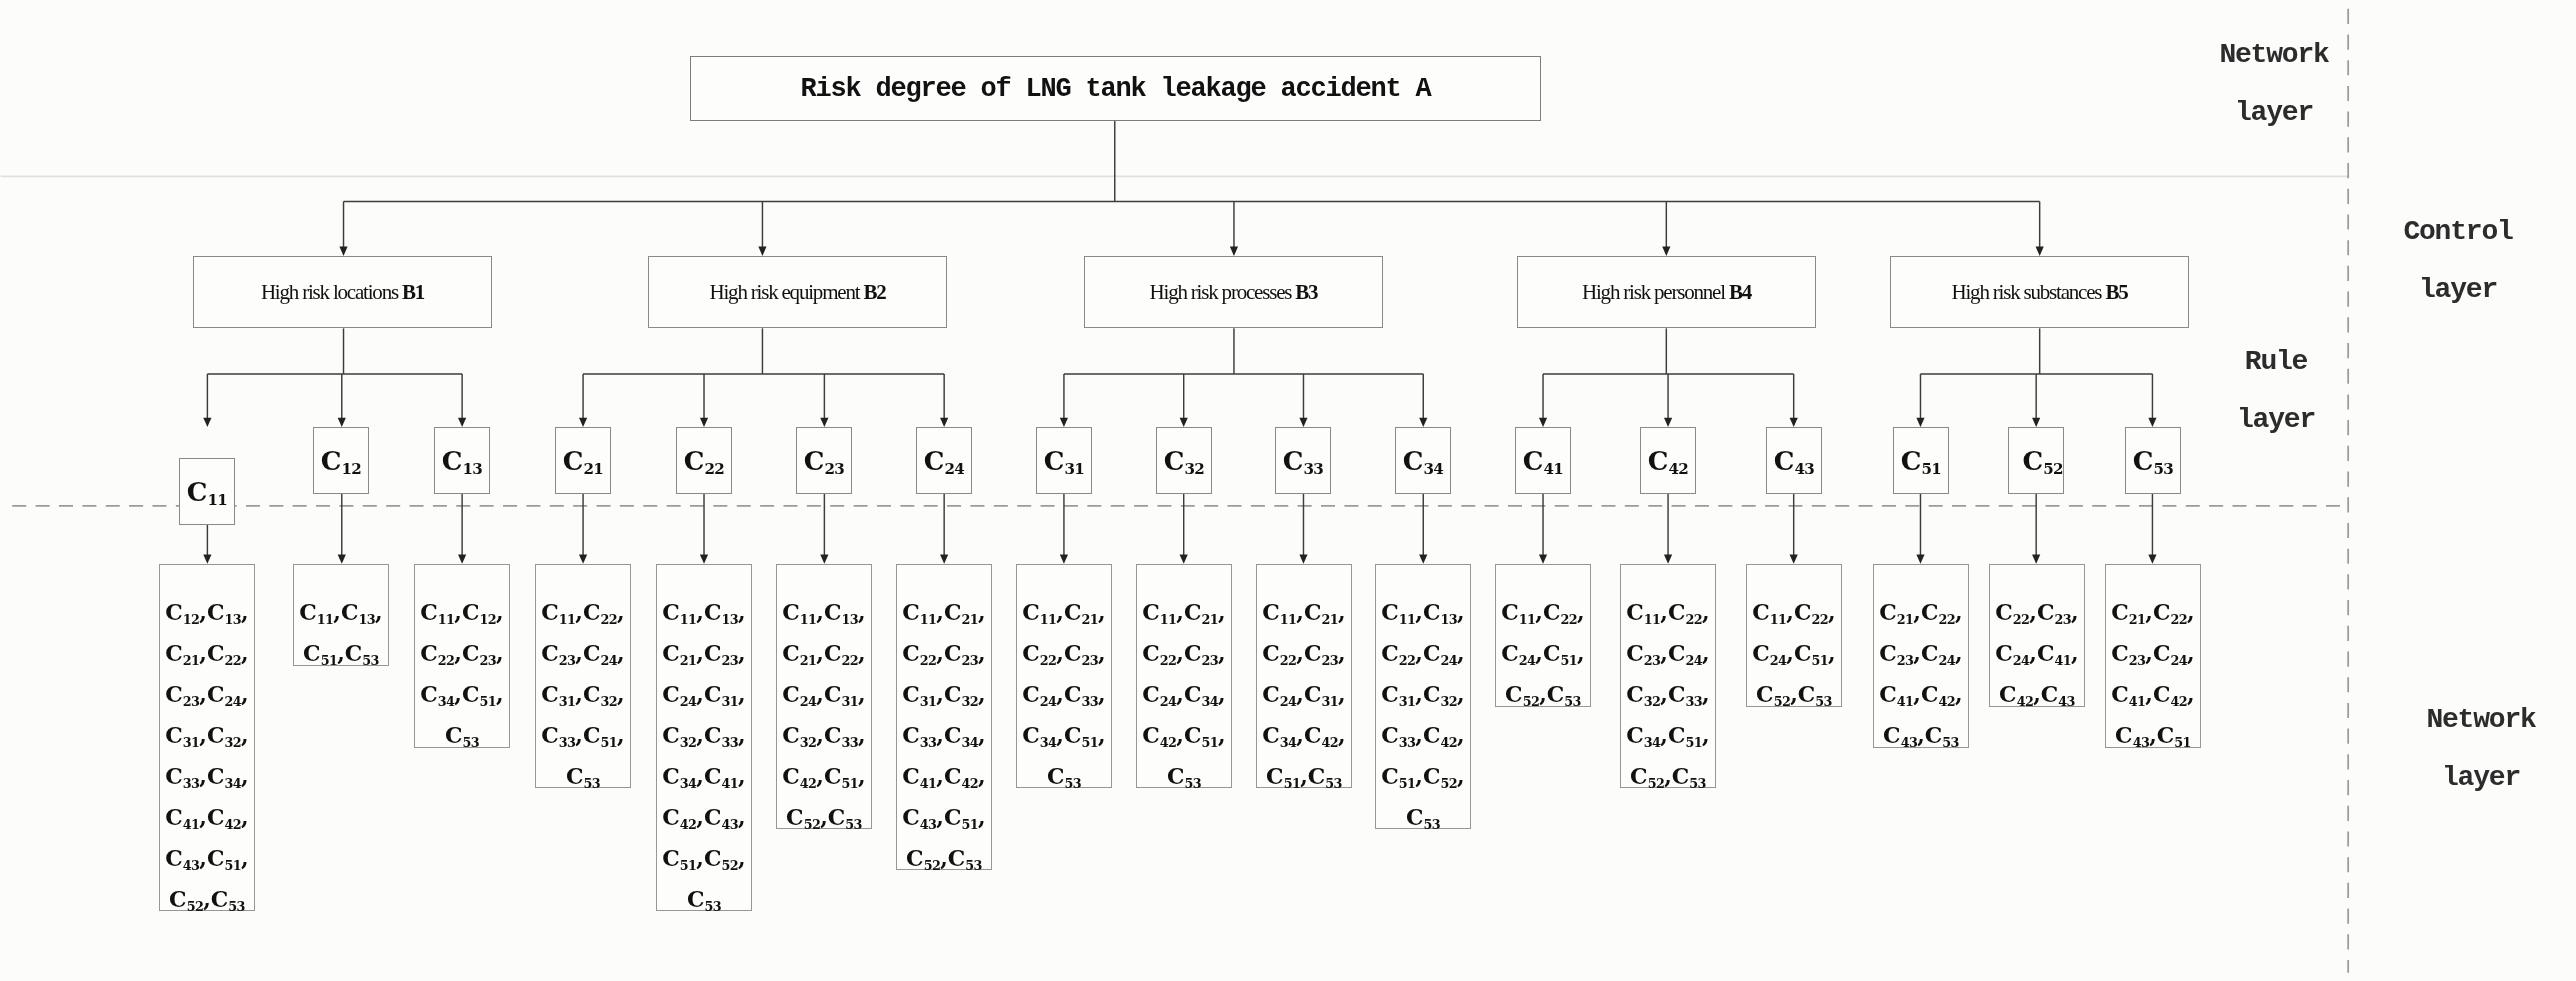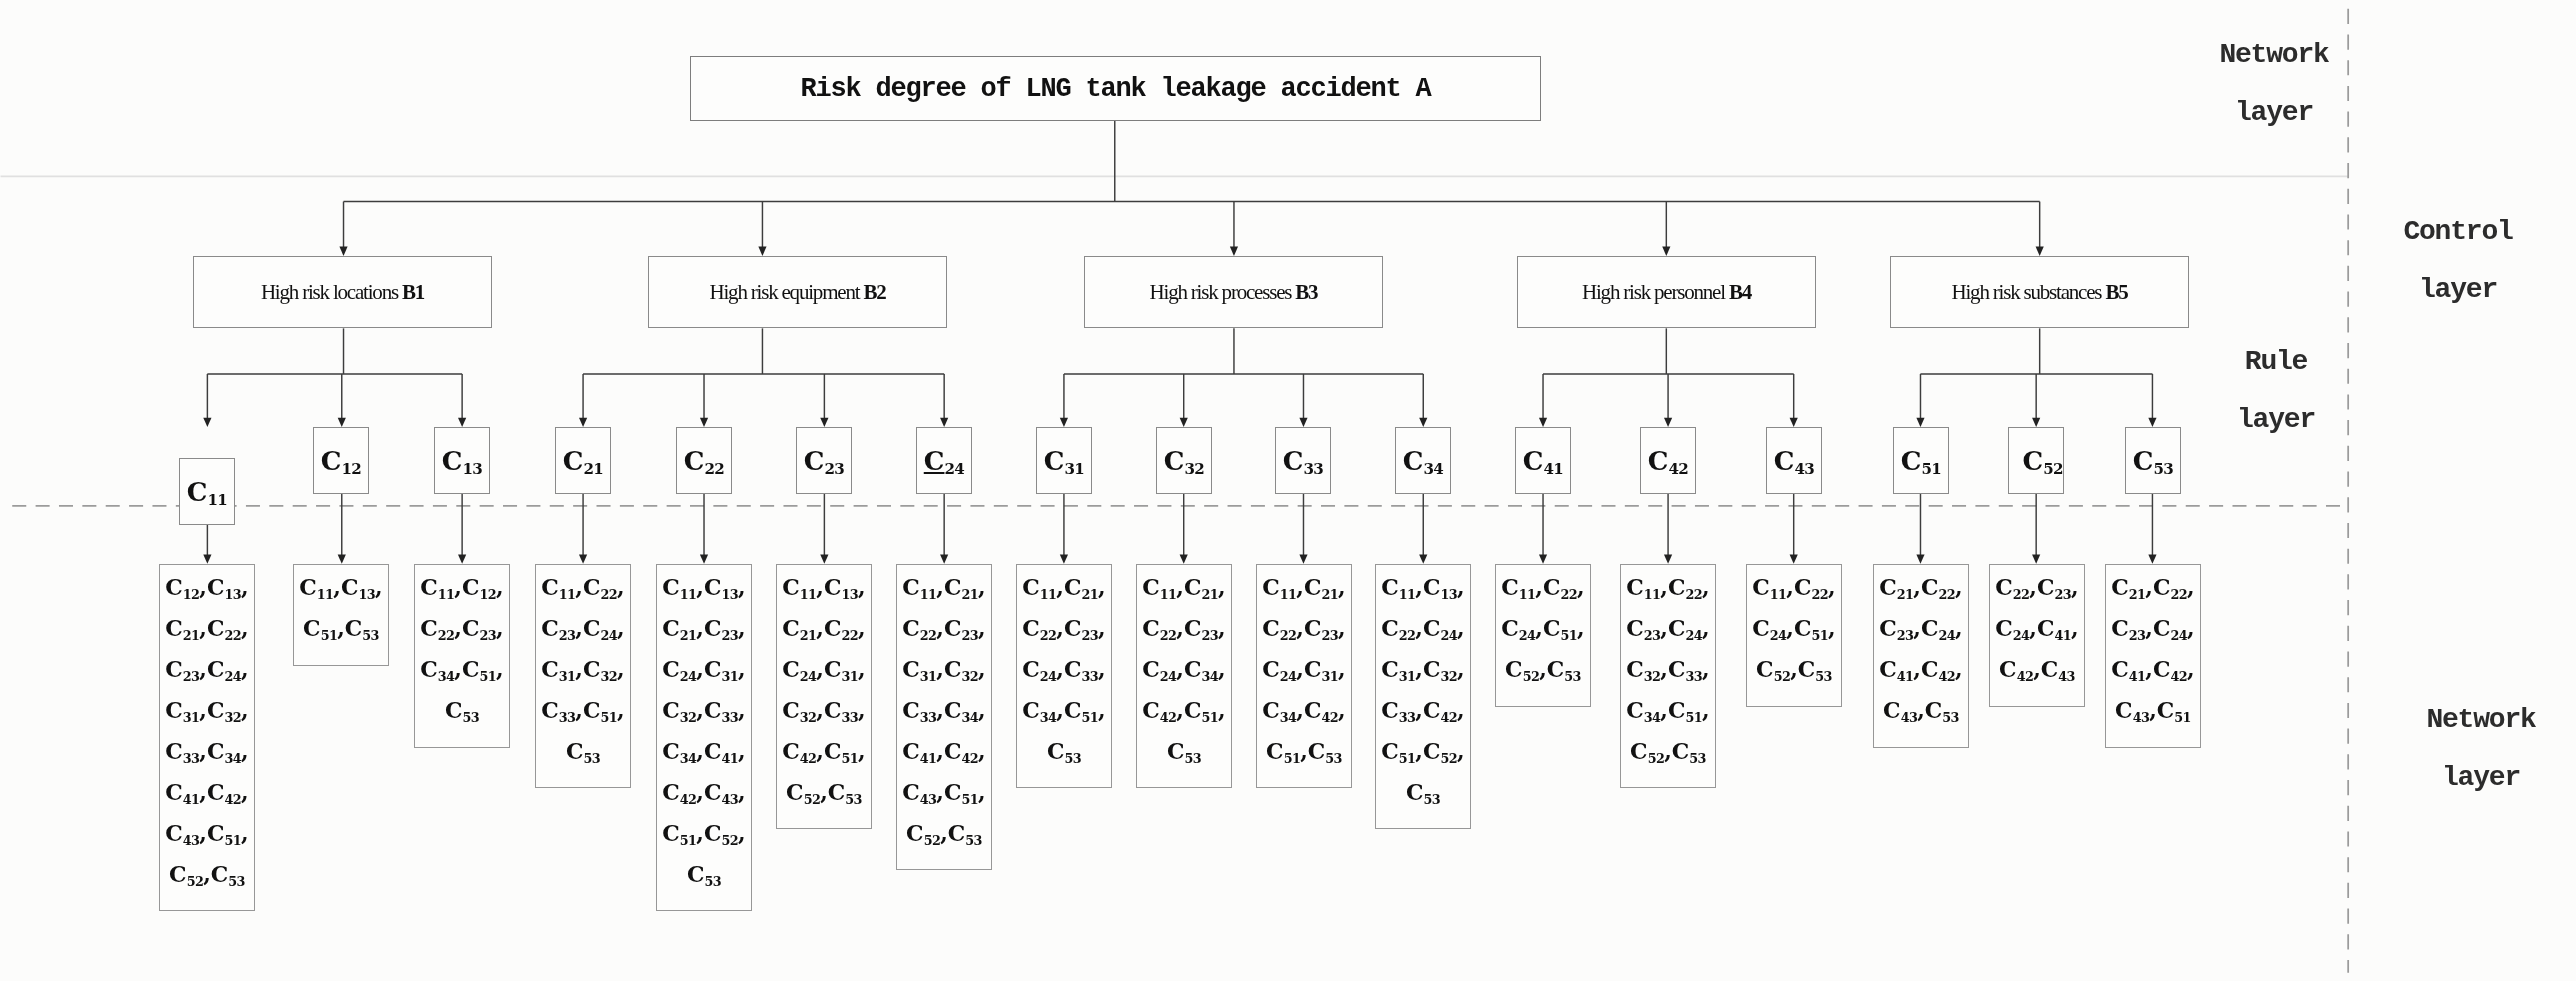--- a/index.html
+++ b/index.html
@@ -35,21 +35,21 @@
     font-weight:700;font-size:26px;
   }
   .net-box{
     position:absolute;
     background:#fdfdfc;
     border:1.2px solid #979797;
     box-sizing:border-box;
     font-family:"DejaVu Serif", serif;
     font-weight:700;font-size:22px;
     text-align:center;
-    padding-top:2px;
+    padding-top:27px;
   }
   .net-line{height:41px;line-height:41px;white-space:nowrap;}
   sub{font-size:58%;line-height:0;vertical-align:-3.5px;letter-spacing:-0.6px;}
   .layer-label{
     position:absolute;width:222px;
     font-family:"Liberation Mono", monospace;
     font-size:28px;font-weight:700;letter-spacing:-1.2px;
     text-align:center;color:#2c2c2c;
   }
   .layer-label div{height:58px;line-height:58px;}
@@ -188,21 +188,21 @@
       </div>
       <div class="node-box c-box" style="left: 555px; top: 427px; width: 56px; height: 67px;">
         <span>C<sub>21</sub></span>
       </div>
       <div class="node-box c-box" style="left: 676px; top: 427px; width: 56px; height: 67px;">
         <span>C<sub>22</sub></span>
       </div>
       <div class="node-box c-box" style="left: 796px; top: 427px; width: 56px; height: 67px;">
         <span>C<sub>23</sub></span>
       </div>
-      <div class="node-box c-box" style="left: 916px; top: 427px; width: 56px; height: 67px; text-decoration: underline;">
+      <div class="node-box c-box" style="left: 916px; top: 427px; width: 56px; height: 67px;">
         <span>C<sub>24</sub></span>
       </div>
       <div class="node-box c-box" style="left: 1036px; top: 427px; width: 56px; height: 67px;">
         <span>C<sub>31</sub></span>
       </div>
       <div class="node-box c-box" style="left: 1156px; top: 427px; width: 56px; height: 67px;">
         <span>C<sub>32</sub></span>
       </div>
       <div class="node-box c-box" style="left: 1275px; top: 427px; width: 56px; height: 67px;">
         <span>C<sub>33</sub></span>

